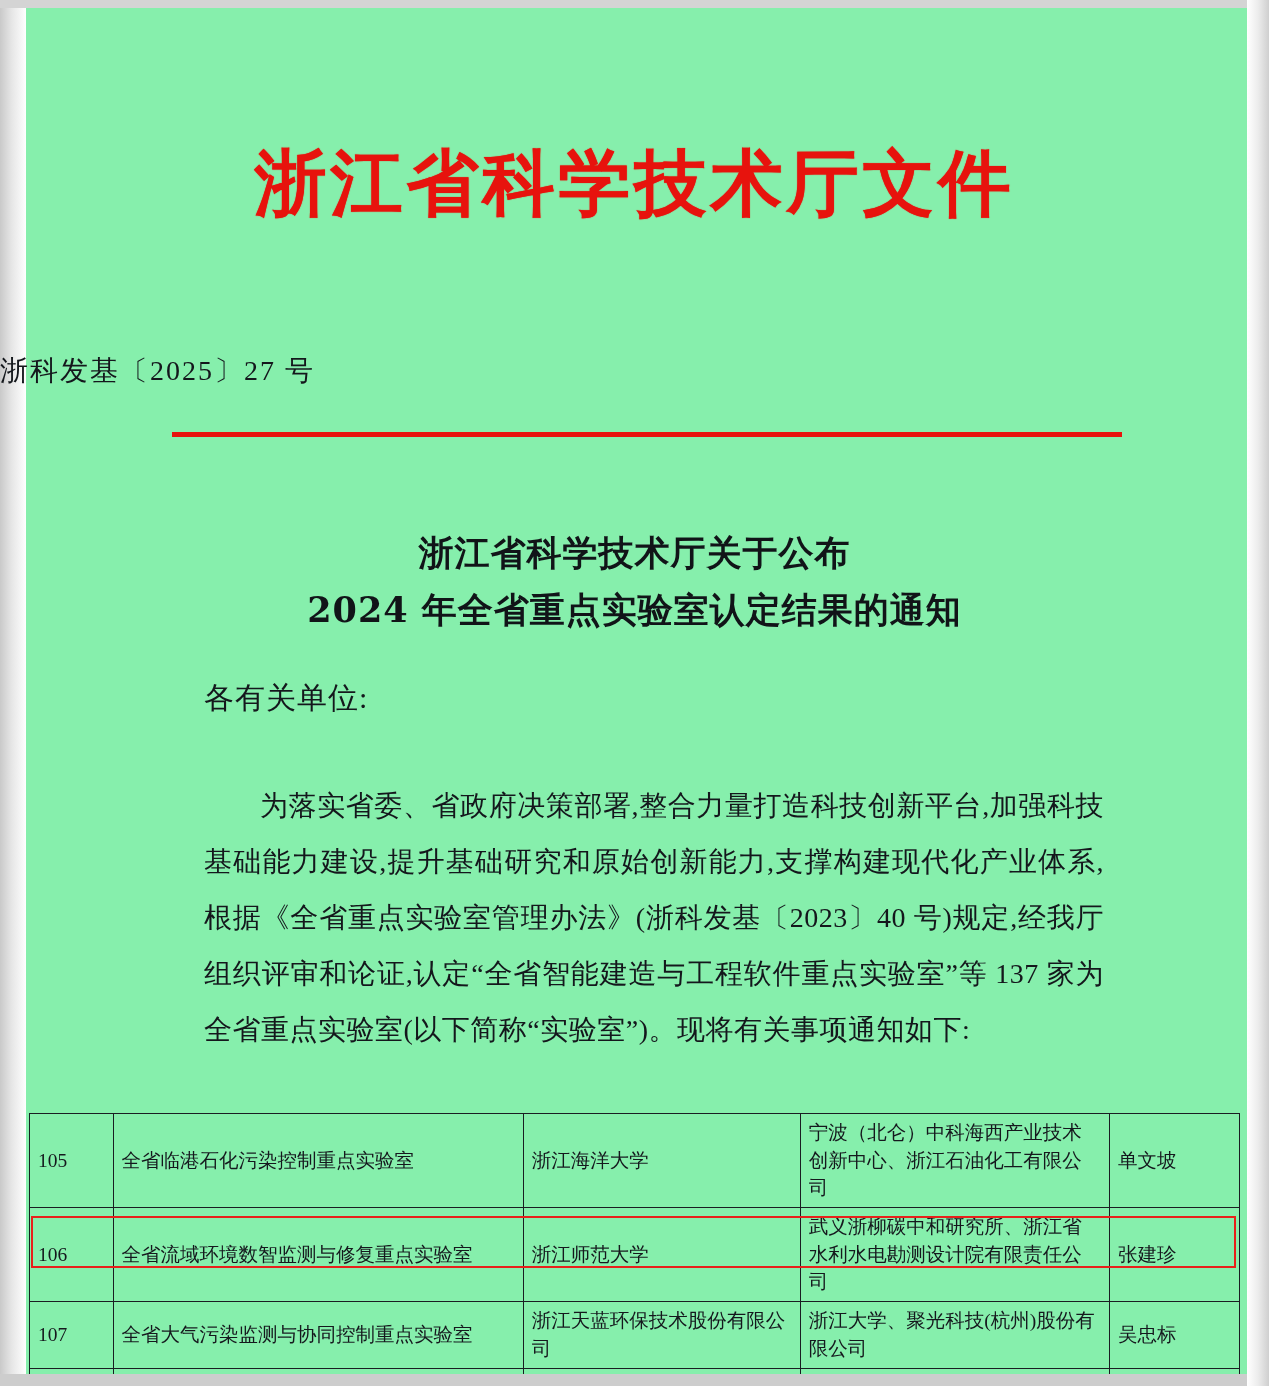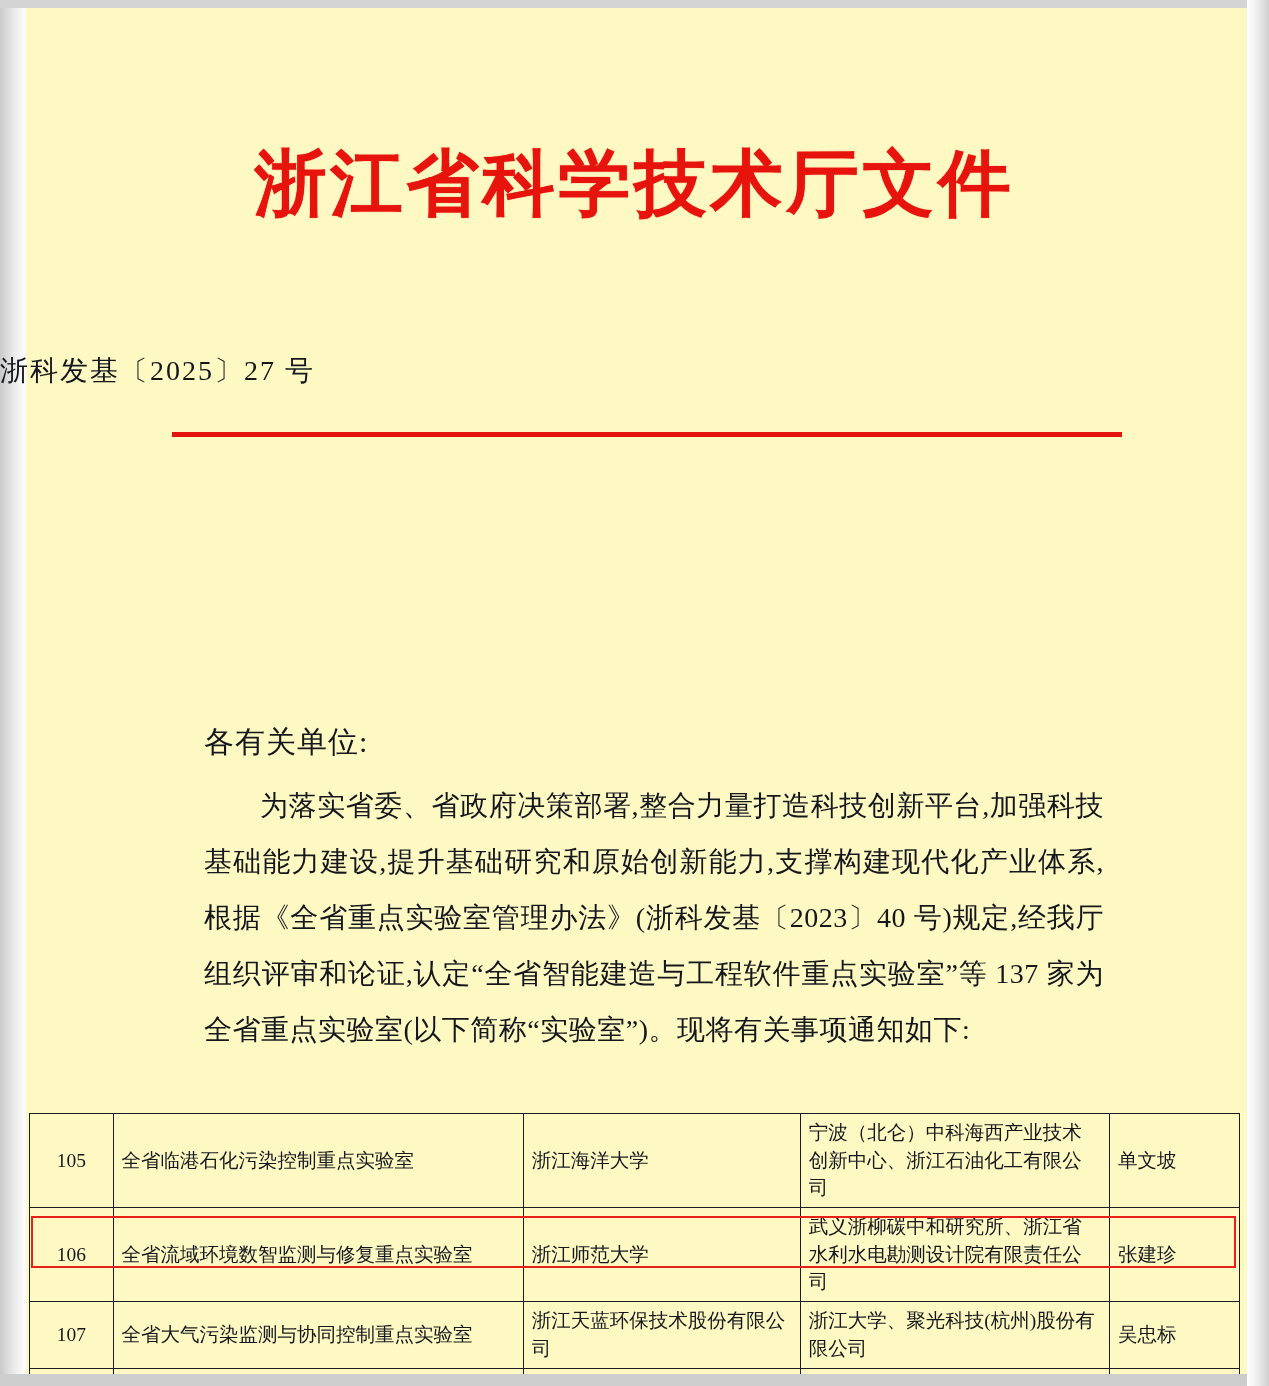--- a/index.html
+++ b/index.html
@@ -12,21 +12,21 @@
     height: 1386px;
     font-family: "Liberation Serif", serif;
     position: relative;
     overflow: hidden;
   }
   .page {
     position: absolute;
     left: 0; top: 0;
     width: 1269px;
     height: 1386px;
-    background: #fef9c3;
+    background: #86efac;
     text-decoration: underline;
   }
   
   .page::before {
     content: "";
     position: absolute;
     left: 0; top: 0; bottom: 0;
     width: 26px;
     background: linear-gradient(to right, #c9c9c9 0%, #e6e6e6 45%, #ffffff 100%);
   }
@@ -83,21 +83,21 @@
     font-weight: bold;
     font-size: 35px;
     color: #111418;
     line-height: 1.62;
     letter-spacing: 1px;
   }
 
   .salutation {
     position: absolute;
     left: 204px;
-    top: 722px;
+    top: 678px;
     font-size: 30px;
     color: #14171c;
     letter-spacing: 1px;
     text-align: right;
   }
 
   .body-text {
     position: absolute;
     left: 204px;
     top: 778px;
@@ -128,21 +128,20 @@
     color: #15181d;
   }
   table.result-table td {
     border: 1.6px solid #1a1d22;
     padding: 5px 8px;
     vertical-align: middle;
     line-height: 1.42;
   }
   td.c-idx {
     width: 66px;
-    text-align: center;
     font-family: "Liberation Serif", serif;
   }
   td.c-name { width: 390px; }
   td.c-unit { width: 258px; margin-left: 20px; }
   td.c-coop { width: 290px; }
   td.c-person {
     width: 112px;
   }
   tr.highlight-row td {
     position: relative;
@@ -197,20 +196,24 @@
 <div class="page">
 
   <div class="top-shade"></div>
 
   <div class="doc-title">浙江省科学技术厅文件</div>
 
   <div class="doc-number">浙科发基〔2025〕27 号</div>
 
   <div class="red-rule"></div>
 
+  <div class="notice-title">
+    <div>浙江省科学技术厅关于公布</div>
+    <div>2024 年全省重点实验室认定结果的通知</div>
+  </div>
 
   <div class="salutation">各有关单位:</div>
 
   <div class="body-text">
     <p>为落实省委、省政府决策部署,整合力量打造科技创新平台,加强科技基础能力建设,提升基础研究和原始创新能力,支撑构建现代化产业体系,根据《全省重点实验室管理办法》(浙科发基〔2023〕40 号)规定,经我厅组织评审和论证,认定“全省智能建造与工程软件重点实验室”等 137 家为全省重点实验室(以下简称“实验室”)。现将有关事项通知如下:</p>
   </div>
 
   <div class="table-wrap">
     <table class="result-table">
       <tbody>

